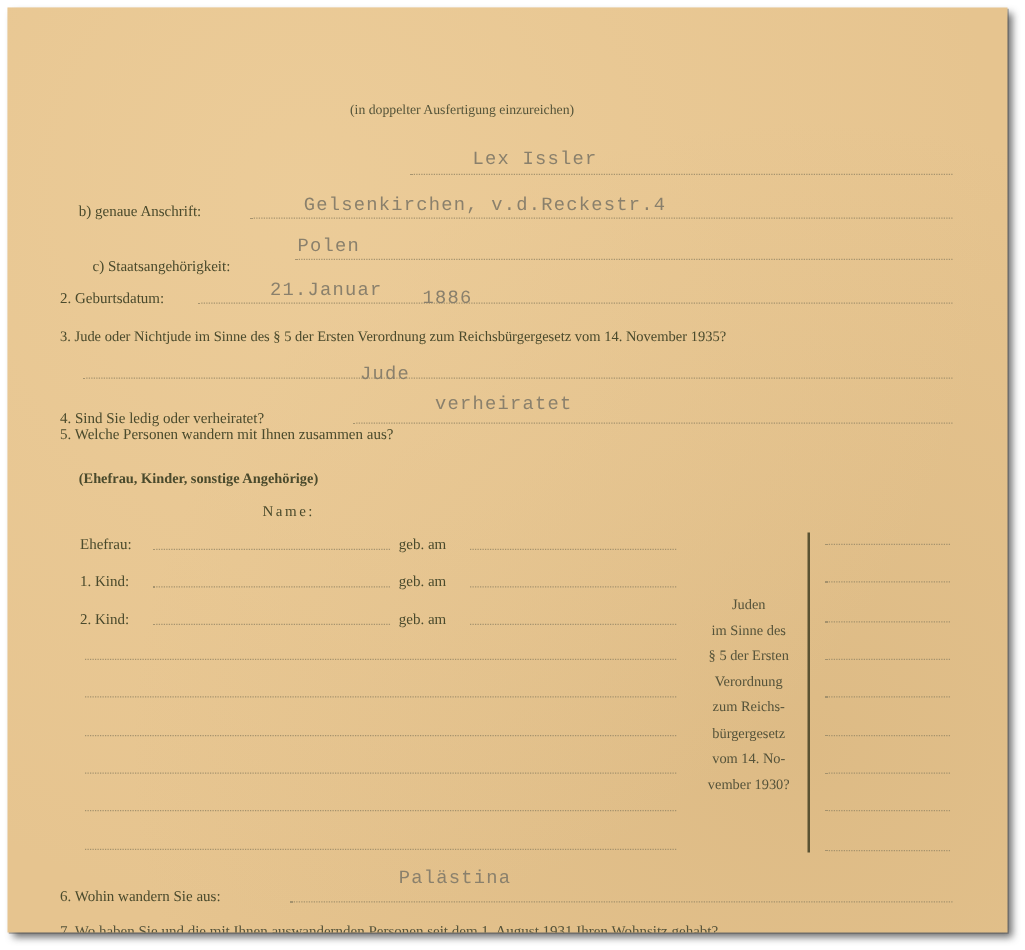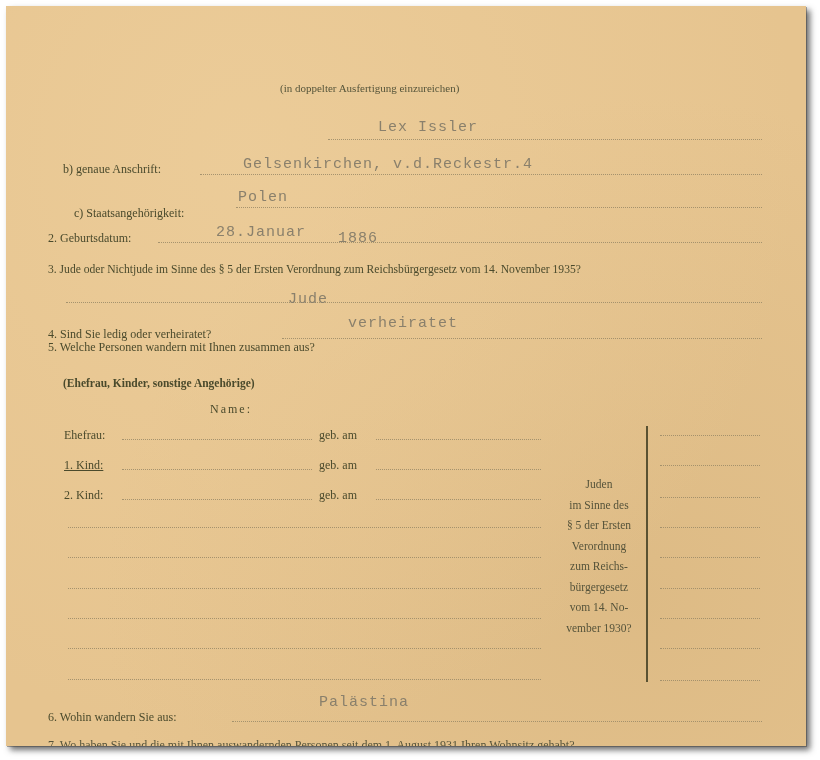--- a/index.html
+++ b/index.html
@@ -37,41 +37,41 @@
   <div class="abs serif lbl" style="left:57px; top:156px;">b) genaue Anschrift:</div>
   <div class="dots" style="left:194px; top:168px; width:562px;"></div>
   <div class="abs type val" style="left:237px; top:150px;">Gelsenkirchen, v.d.Reckestr.4</div>
 
   <div class="abs serif lbl" style="left:57px; top:200px;margin-left:11px;">c) Staatsangehörigkeit:</div>
   <div class="dots" style="left:230px; top:201px; width:526px;"></div>
   <div class="abs type val" style="left:232px; top:183px;">Polen</div>
 
   <div class="abs serif lbl" style="left:42px; top:225px;">2. Geburtsdatum:</div>
   <div class="dots" style="left:152px; top:236px; width:604px;"></div>
-  <div class="abs type val" style="left:210px; top:218px;">28.Januar</div>
+  <div class="abs type val" style="left:210px; top:218px;">21.Januar</div>
   <div class="abs type val" style="left:332px; top:224px;">1886</div>
 
   <div class="abs serif lbl" style="left:42px; top:257px; font-size:11.6px;">3. Jude oder Nichtjude im Sinne des § 5 der Ersten Verordnung zum Reichsbürgergesetz vom 14. November 1935?</div>
   <div class="dots" style="left:60px; top:296px; width:696px;"></div>
   <div class="abs type val" style="left:282px; top:285px;">Jude</div>
 
   <div class="abs serif lbl" style="left:42px; top:321px;">4. Sind Sie ledig oder verheiratet?</div>
   <div class="dots" style="left:276px; top:332px; width:480px;"></div>
   <div class="abs type val" style="left:330px; top:309px;margin-left:12px;">verheiratet</div>
 
   <div class="abs serif lbl" style="left:42px; top:334px;">5. Welche Personen wandern mit Ihnen zusammen aus?</div>
   <div class="abs serif lbl" style="left:57px; top:371px; font-size:11.5px;font-weight:bold;">(Ehefrau, Kinder, sonstige Angehörige)</div>
   <div class="abs serif lbl" style="left:204px; top:396px; letter-spacing:2px;">Name:</div>
 
   <div class="abs serif lbl" style="left:58px; top:422px;">Ehefrau:</div>
   <div class="dots" style="left:116px; top:433px; width:190px;"></div>
   <div class="abs serif lbl" style="left:313px; top:422px;">geb. am</div>
   <div class="dots" style="left:370px; top:433px; width:165px;"></div>
 
-  <div class="abs serif lbl" style="left:58px; top:452px;text-decoration:underline;">1. Kind:</div>
+  <div class="abs serif lbl" style="left:58px; top:452px;">1. Kind:</div>
   <div class="dots" style="left:116px; top:463px; width:190px;"></div>
   <div class="abs serif lbl" style="left:313px; top:452px;">geb. am</div>
   <div class="dots" style="left:370px; top:463px; width:165px;"></div>
 
   <div class="abs serif lbl" style="left:58px; top:482px;">2. Kind:</div>
   <div class="dots" style="left:116px; top:493px; width:190px;"></div>
   <div class="abs serif lbl" style="left:313px; top:482px;">geb. am</div>
   <div class="dots" style="left:370px; top:493px; width:165px;"></div>
 
   <div class="dots" style="left:62px; top:521px; width:473px;"></div>

